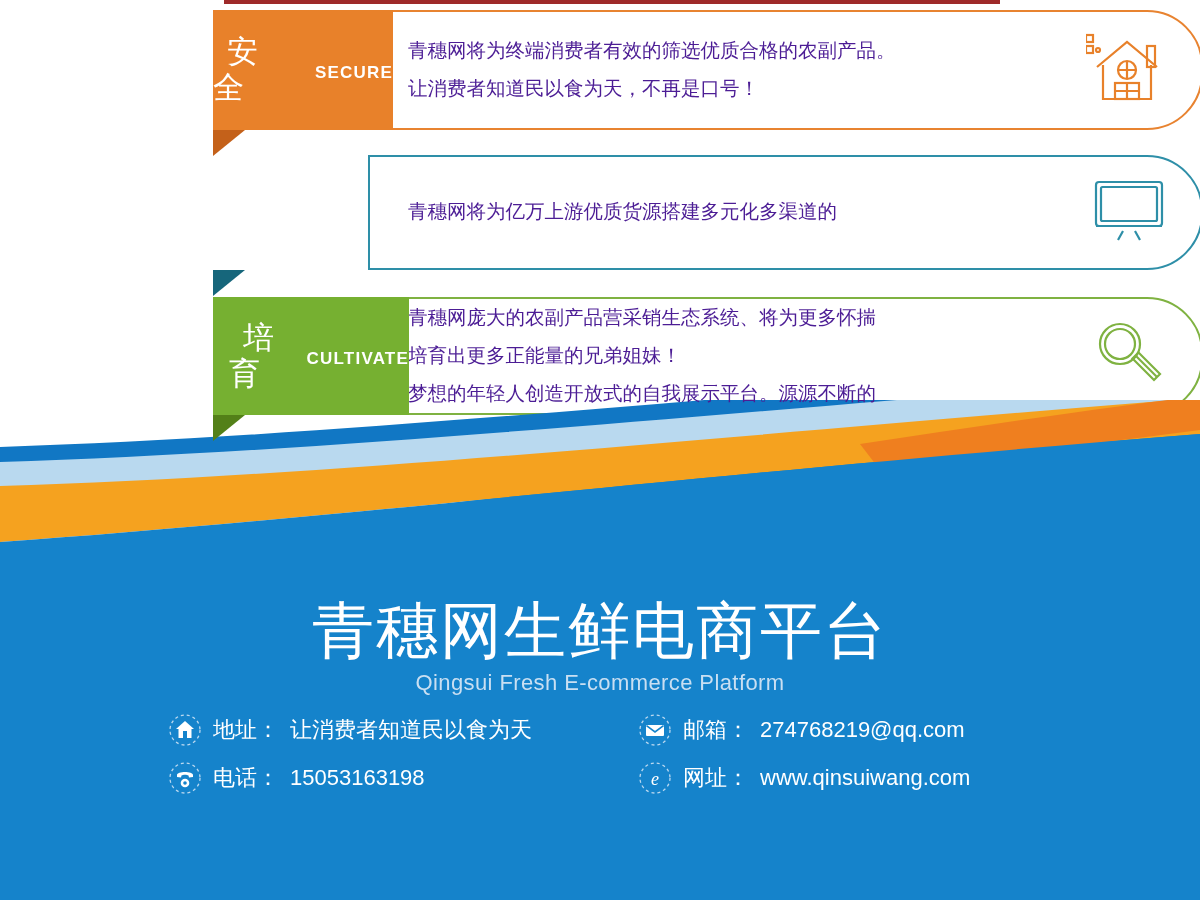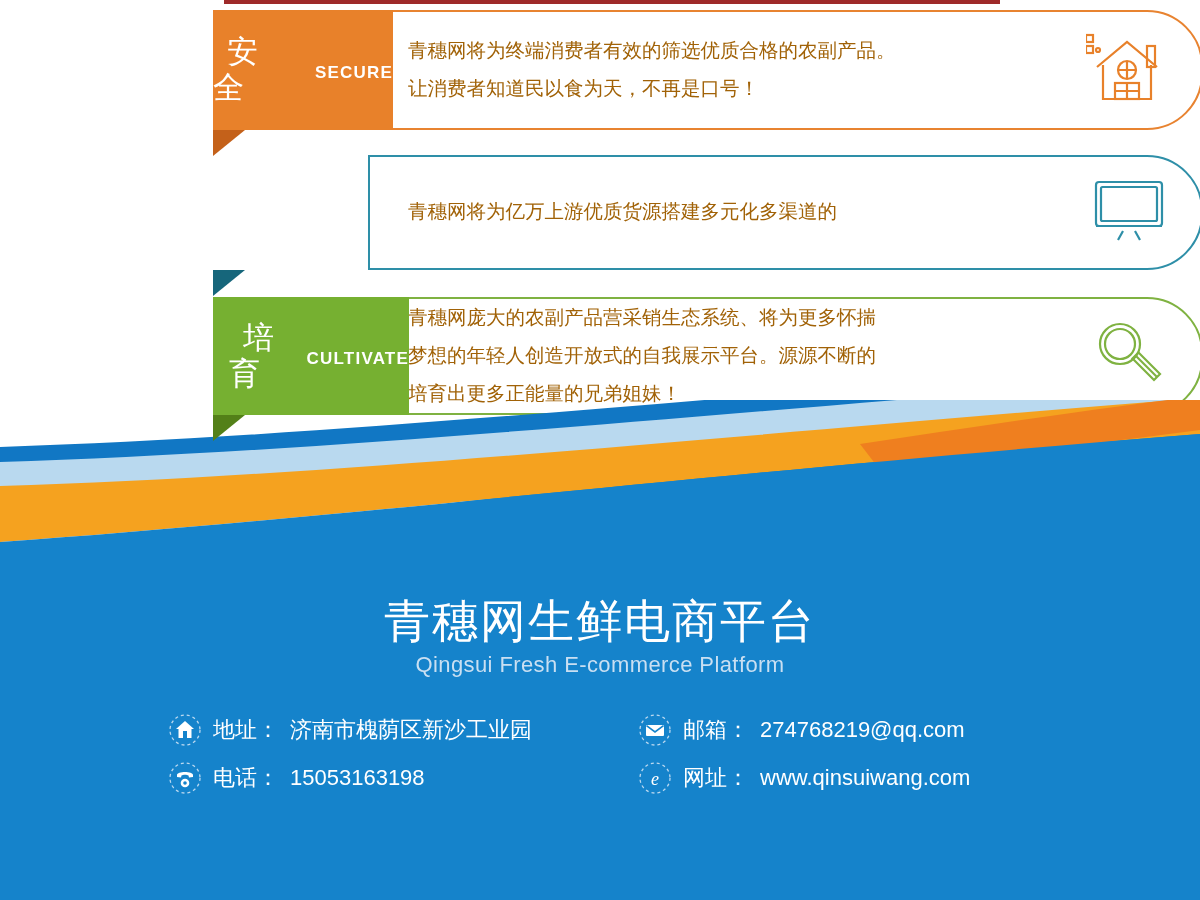--- a/index.html
+++ b/index.html
@@ -46,42 +46,42 @@
     position:absolute;left:0;width:32px;height:26px;z-index:4;
     background:#c4611a;
     clip-path:polygon(0 0,100% 0,0 100%);
   }
   .card.c2 .fold{background:#16667b;}
   .card.c3 .fold{background:#538018;}
 
   .body-text{
     position:absolute;left:195px;right:120px;top:0;height:100%;
     display:flex;flex-direction:column;justify-content:center;
-    color:#a16207;font-size:19.5px;line-height:1.95;
+    color:#4c1d95;font-size:19.5px;line-height:1.95;
     font-family:"DejaVu Sans","Liberation Sans",sans-serif;
     z-index:2;
   }
   .body-text p{margin:0;white-space:nowrap;}
 
   .card-icon{position:absolute;right:35px;top:50%;transform:translateY(-50%);z-index:2;}
 
   
   .card.c1{top:10px;height:120px;width:990px;}
   .card.c1 .fold{top:120px;}
   .card.c2{top:155px;height:115px;width:990px;}
   .card.c2 .fold{top:115px;}
   .card.c3{top:297px;height:118px;width:990px;}
   .card.c3 .fold{top:118px;}
 
   
   .wave{position:absolute;left:0;top:400px;width:1200px;height:500px;}
 
   .footer-text{position:absolute;left:0;top:595px;width:1200px;text-align:center;z-index:5;}
   .f-title{
-    color:#ffffff;font-size:46px;letter-spacing:2px;font-weight:400;
+    color:#ffffff;font-size:62px;letter-spacing:2px;font-weight:400;
     font-family:"DejaVu Sans","Liberation Sans",sans-serif;line-height:1.15;
   }
   .f-sub{
     color:#c9dff2;font-size:22px;letter-spacing:0.4px;margin-top:4px;font-weight:400;
     font-family:"Liberation Sans",sans-serif;
   }
 
   .contacts{position:absolute;left:168px;top:708px;width:900px;z-index:5;
     display:grid;grid-template-columns:470px 430px;grid-auto-rows:44px;
     column-gap:0;row-gap:4px;align-items:center;}
@@ -149,22 +149,22 @@
     </div>
 
     <div class="fold"></div>
   </div>
 
   <div class="card c3">
     <div class="pill"></div>
 
     <div class="body-text">
       <p>青穗网庞大的农副产品营采销生态系统、将为更多怀揣</p>
+      <p>培育出更多正能量的兄弟姐妹！</p>
       <p>梦想的年轻人创造开放式的自我展示平台。源源不断的</p>
-      <p>培育出更多正能量的兄弟姐妹！</p>
     </div>
 
     <div class="card-icon">
       <svg width="76" height="76" viewBox="0 0 76 76" fill="none" stroke="#7fb241" stroke-width="2.2">
         <circle cx="28" cy="28" r="20"></circle>
         <circle cx="28" cy="28" r="15"></circle>
         <path d="M40.5 42.5 L62 64 L68 58 L46.5 36.5 Z"></path>
         <path d="M43.5 39.5 L65 61"></path>
       </svg>
     </div>
@@ -202,21 +202,21 @@
 
     <div class="crow">
       <span class="cicon">
         <svg width="34" height="34" viewBox="0 0 34 34">
           <circle cx="17" cy="17" r="15" fill="none" stroke="#bcd9f0" stroke-width="1.3" stroke-dasharray="3 3"></circle>
           <path d="M17 8 L26 16 L23.5 16 L23.5 25 L10.5 25 L10.5 16 L8 16 Z" fill="#ffffff"></path>
           <rect x="15" y="18" width="4" height="7" fill="#1583cb"></rect>
         </svg>
       </span>
       <span class="lbl">地址：</span>
-      <span class="val">济南市槐荫区新沙工业园</span>
+      <span class="val">让消费者知道民以食为天</span>
     </div>
 
     <div class="crow">
       <span class="cicon">
         <svg width="34" height="34" viewBox="0 0 34 34">
           <circle cx="17" cy="17" r="15" fill="none" stroke="#bcd9f0" stroke-width="1.3" stroke-dasharray="3 3"></circle>
           <rect x="8" y="12" width="18" height="11" rx="1" fill="#ffffff"></rect>
           <path d="M8.5 12.6 L17 19 L25.5 12.6" fill="none" stroke="#1583cb" stroke-width="1.6"></path>
         </svg>
       </span>

